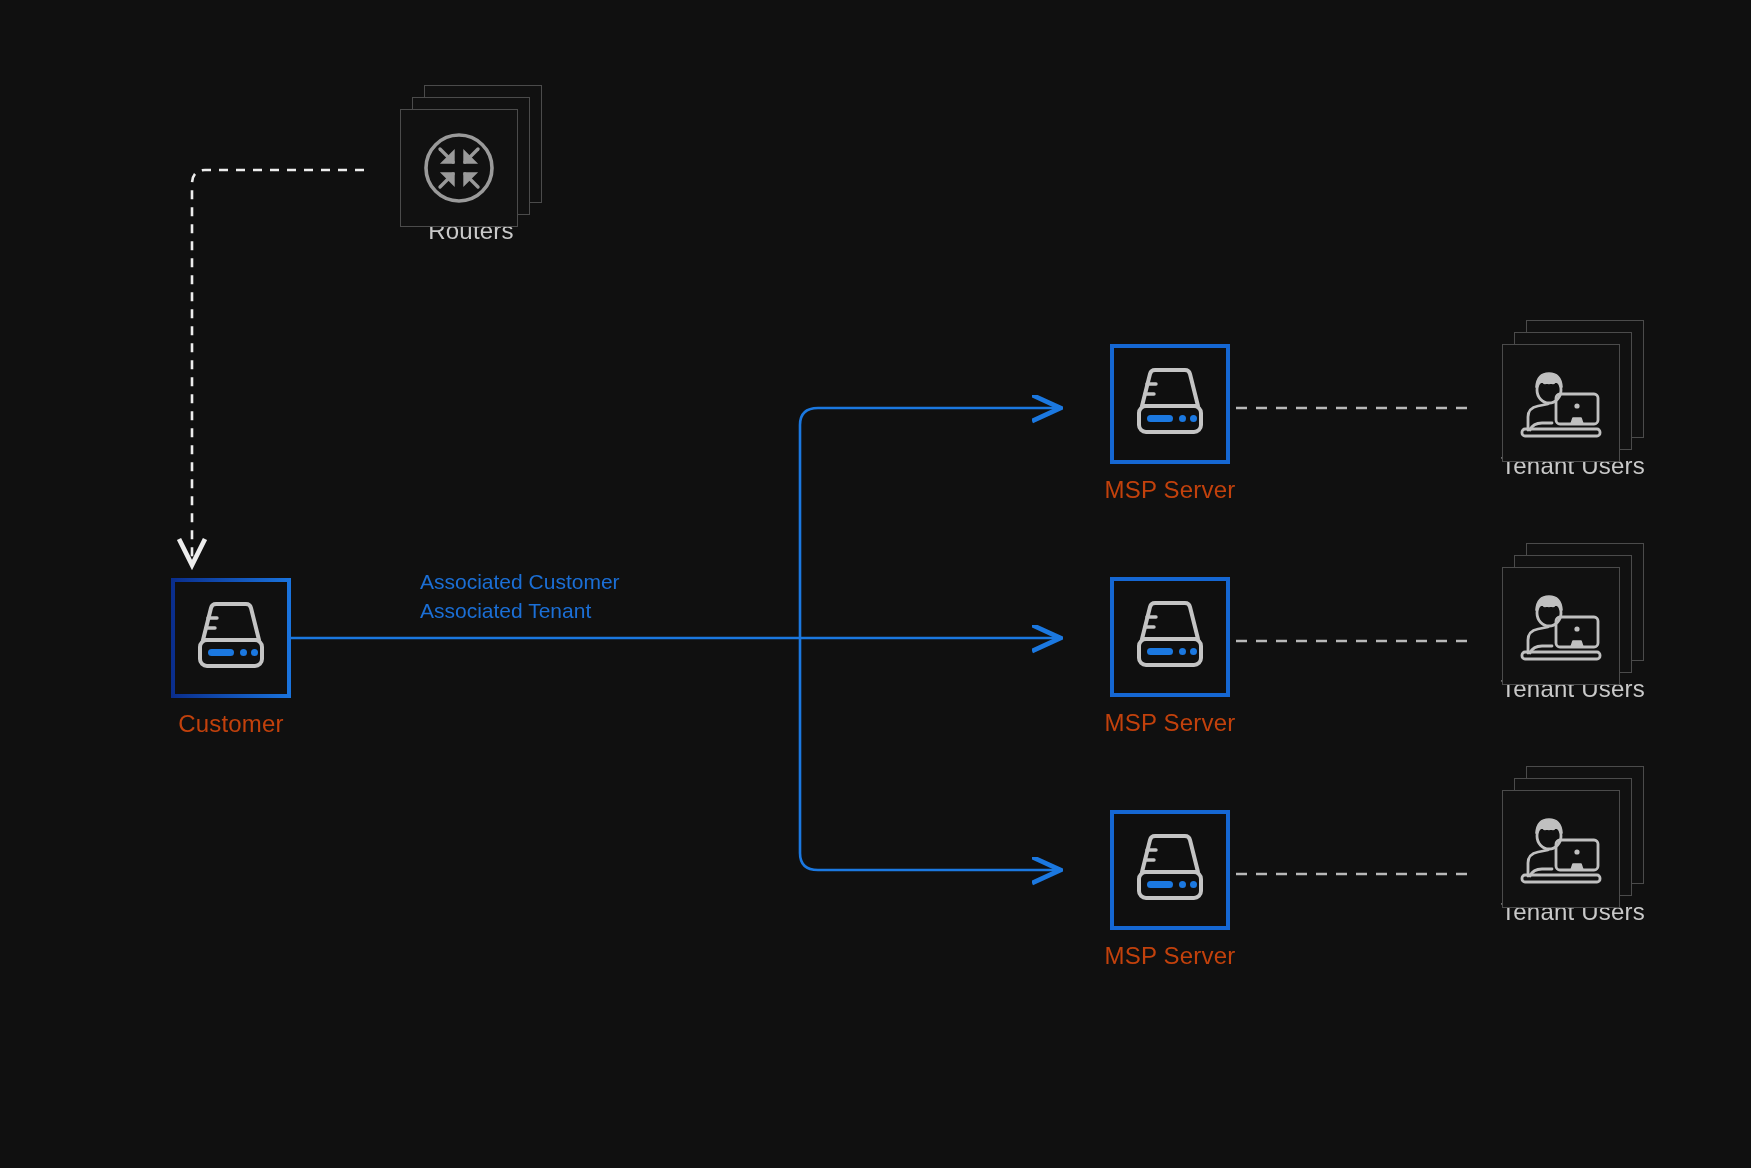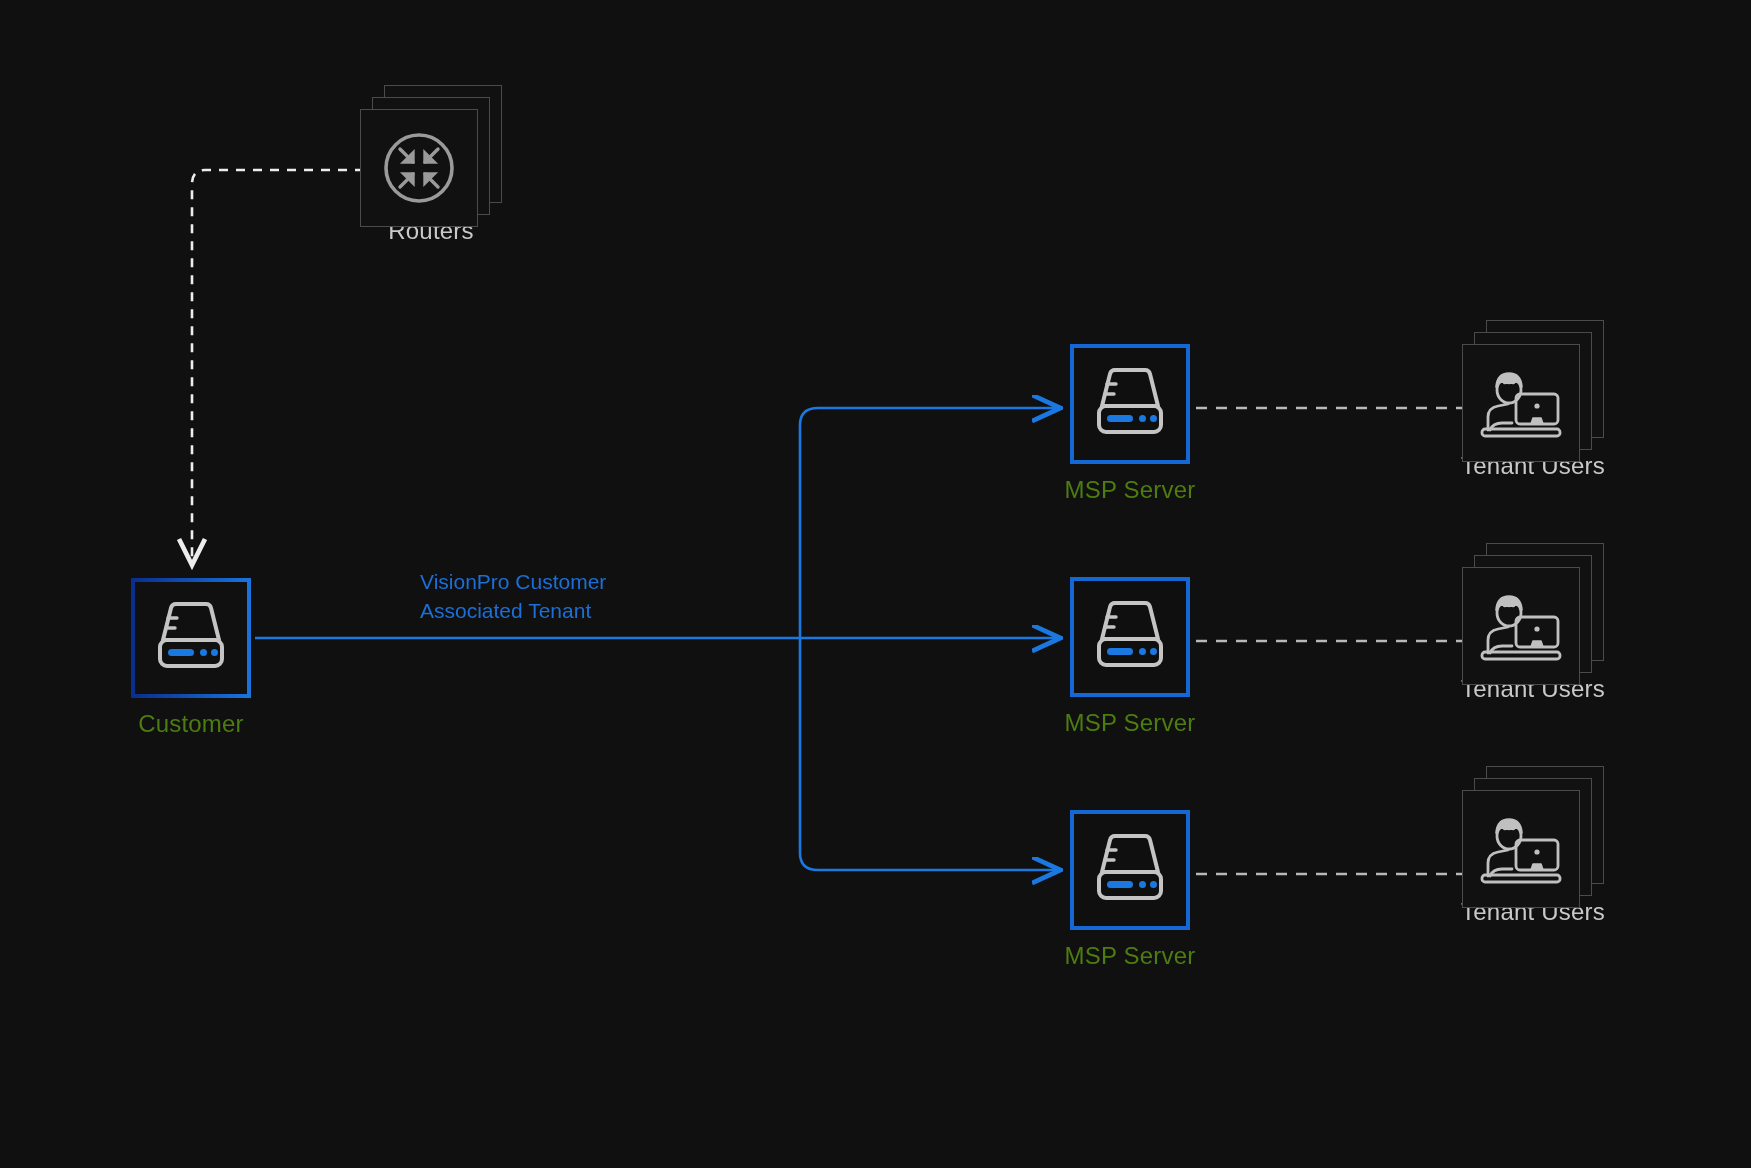--- a/index.html
+++ b/index.html
@@ -19,37 +19,38 @@
     position: absolute;
     left: 0; top: 0;
     width: 1751px;
     height: 1168px;
     pointer-events: none;
   }
 
   
   .node {
     position: absolute;
+    margin-left: 40px;
   }
   .node-box {
     position: relative;
     width: 120px;
     height: 120px;
     box-sizing: border-box;
   }
   .node-label {
     position: absolute;
     top: 132px;
     left: 50%;
     transform: translateX(-50%);
     white-space: nowrap;
     font-size: 24px;
     letter-spacing: 0.2px;
   }
-  .label-blue { color: #4d7c0f; }
+  .label-blue { color: #c2410c; }
   .label-gray { color: #c9c9c9; }
 
   
   .framed {
     border: 4px solid #1567d3;
     background: #0f0f0f;
   }
   .framed.gradient {
     border: none;
     background:
@@ -142,21 +143,21 @@
     <g>
       <path d="M 1196 641 L 1470 641" fill="none" stroke="#b9b9b9" stroke-width="2.4" stroke-dasharray="11 9"></path>
     </g>
     <g>
       <path d="M 1196 874 L 1470 874" fill="none" stroke="#b9b9b9" stroke-width="2.4" stroke-dasharray="11 9"></path>
     </g>
   </svg>
 
   <div style="position:absolute; left:420px; top:568px; line-height:1.38;
               font-size:21px; color:#1b6fd6;">
-    <div>VisionPro Customer</div>
+    <div>Associated Customer</div>
     <div>Associated Tenant</div>
   </div>
 
   <div class="node" style="left:360px; top:85px;">
     <div class="stack">
       <div class="card c3"></div>
       <div class="card c2"></div>
       <div class="card c1"></div>
       <div class="glyph">
         <svg width="84" height="84" viewBox="0 0 84 84">

